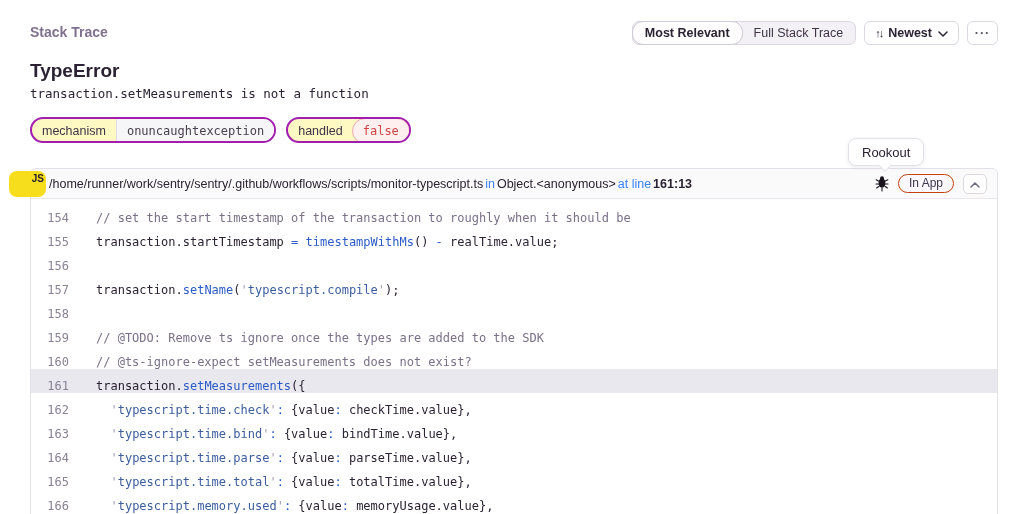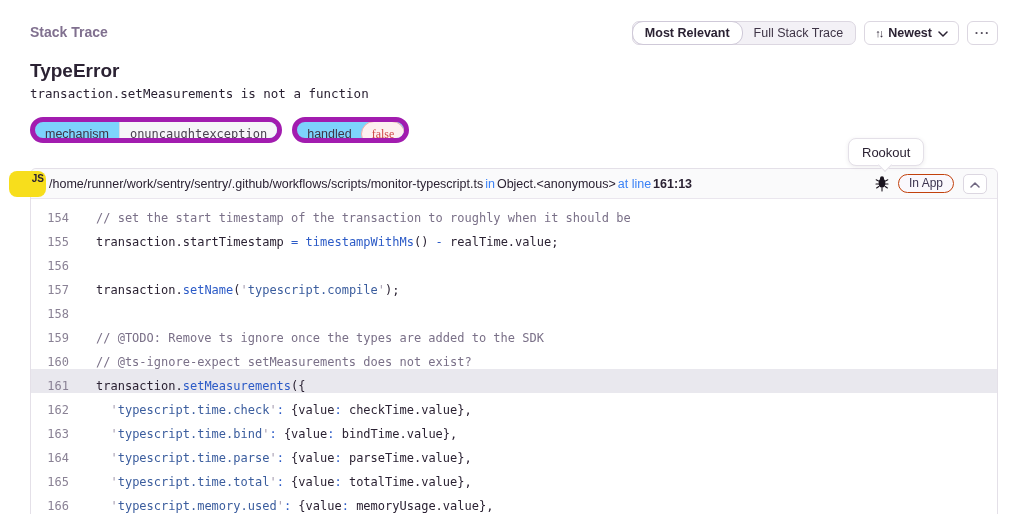--- a/index.html
+++ b/index.html
@@ -23,33 +23,33 @@
   }
   .error-message {
     position: absolute; left: 30px; top: 86px;
     font-family: "DejaVu Sans Mono", monospace;
     font-size: 12.5px; color: #2b2233;
   }
   
   .tags { position: absolute; left: 30px; top: 117px; display: flex; gap: 10px; }
   .tag {
     display: inline-flex; align-items: stretch;
-    border: 5px solid #a21caf; border-radius: 17px;
+    border: 2px solid #a21caf; border-radius: 17px;
     font-size: 12.5px; height: 26px; line-height: 24px;
-    background: #7dd3fc; overflow: hidden;
+    background: #fef9c3; overflow: hidden;
   }
   .tag .key { padding: 0 10px; color: #3e3446; }
   .tag .val {
     padding: 0 10px; background: #f6f5f8; border-left: 1px solid #e0dce5;
     font-family: "DejaVu Sans Mono", monospace; font-size: 12px; color: #49414f;
   }
   .tag .val.err {
     background: #fdf0ef; color: #cf4545;
     border: 1px solid #efadaa; border-radius: 17px;
-    margin: -1px; height: 26px; font-family: Liberation Serif, serif;
+    margin: -1px; height: 26px;
   }
   
   .controls { position: absolute; top: 21px; right: 28px; display: flex; gap: 8px; }
   .btn {
     height: 24px; display: inline-flex; align-items: center; justify-content: center;
     border: 1px solid #dcd7e1; border-radius: 6px; background: #fff;
     font-size: 12.5px; color: #2b2233; cursor: pointer;
   }
   .segmented {
     display: inline-flex; height: 24px; border: 1px solid #dcd7e1;

